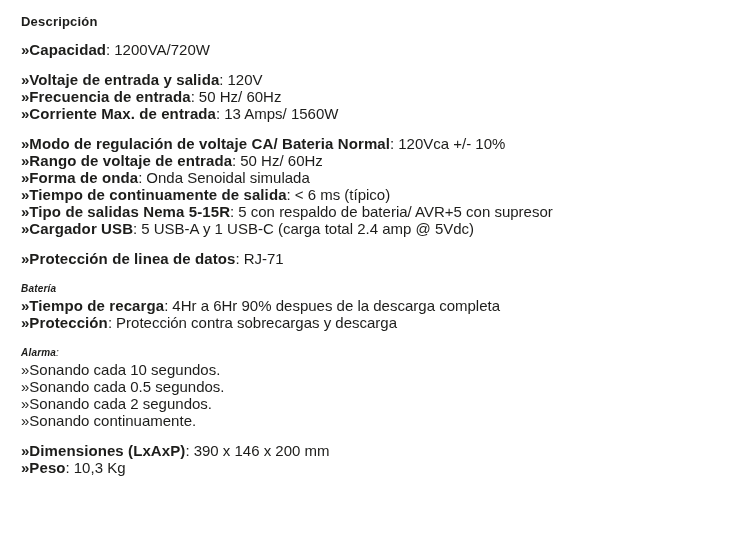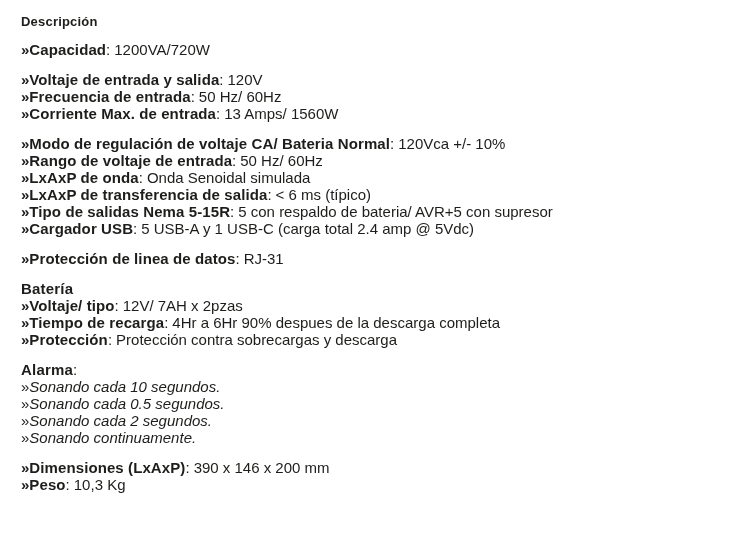--- a/index.html
+++ b/index.html
@@ -14,37 +14,38 @@
   .title {
     font-size: 13px;
     font-weight: 700;
     letter-spacing: 0.2px;
     line-height: 17px;
     margin-bottom: 11px;
   }
   .group { margin-bottom: 13px; }
   .group:last-child { margin-bottom: 0; }
   .heading {
-    font-size: 15px;
+    font-size: 10px;
     font-weight: 700;
     line-height: 17px;
     letter-spacing: 0.2px;
+    font-style: italic;
   }
   .heading .sep { font-weight: 400; }
   .line {
     font-size: 15px;
     line-height: 17px;
     white-space: nowrap;
   }
   .spec .bullet { font-weight: 700; }
   .plain .bullet { font-weight: 400; }
   .label { font-weight: 700; letter-spacing: 0.1px; text-align: center; }
   .sep { font-weight: 400; }
   .value { font-weight: 400; margin-left: 4px; text-align: center; }
-  .text { font-weight: 400; font-style: italic; }
+  .text { font-weight: 400; }
 </style>
 </head>
 <body>
 
 <div class="sheet">
 
   <h2 class="title">Descripción</h2>
 
   <div class="group">
     <p class="line spec"><span class="bullet">»</span><span class="label">Capacidad</span><span class="sep">:</span><span class="value">1200VA/720W</span></p>
@@ -52,33 +53,32 @@
 
   <div class="group">
     <p class="line spec"><span class="bullet">»</span><span class="label">Voltaje de entrada y salida</span><span class="sep">:</span><span class="value">120V</span></p>
     <p class="line spec"><span class="bullet">»</span><span class="label">Frecuencia de entrada</span><span class="sep">:</span><span class="value">50 Hz/ 60Hz</span></p>
     <p class="line spec"><span class="bullet">»</span><span class="label">Corriente Max. de entrada</span><span class="sep">:</span><span class="value">13 Amps/ 1560W</span></p>
   </div>
 
   <div class="group">
     <p class="line spec"><span class="bullet">»</span><span class="label">Modo de regulación de voltaje CA/ Bateria Normal</span><span class="sep">:</span><span class="value">120Vca +/- 10%</span></p>
     <p class="line spec"><span class="bullet">»</span><span class="label">Rango de voltaje de entrada</span><span class="sep">:</span><span class="value">50 Hz/ 60Hz</span></p>
-    <p class="line spec"><span class="bullet">»</span><span class="label">LxAxP de onda</span><span class="sep">:</span><span class="value">Onda Senoidal simulada</span></p>
-    <p class="line spec"><span class="bullet">»</span><span class="label">LxAxP de transferencia de salida</span><span class="sep">:</span><span class="value">&lt; 6 ms (típico)</span></p>
+    <p class="line spec"><span class="bullet">»</span><span class="label">Forma de onda</span><span class="sep">:</span><span class="value">Onda Senoidal simulada</span></p>
+    <p class="line spec"><span class="bullet">»</span><span class="label">Tiempo de continuamente de salida</span><span class="sep">:</span><span class="value">&lt; 6 ms (típico)</span></p>
     <p class="line spec"><span class="bullet">»</span><span class="label">Tipo de salidas Nema 5-15R</span><span class="sep">:</span><span class="value">5 con respaldo de bateria/ AVR+5 con supresor</span></p>
     <p class="line spec"><span class="bullet">»</span><span class="label">Cargador USB</span><span class="sep">:</span><span class="value">5 USB-A y 1 USB-C (carga total 2.4 amp @ 5Vdc)</span></p>
   </div>
 
   <div class="group">
-    <p class="line spec"><span class="bullet">»</span><span class="label">Protección de linea de datos</span><span class="sep">:</span><span class="value">RJ-31</span></p>
+    <p class="line spec"><span class="bullet">»</span><span class="label">Protección de linea de datos</span><span class="sep">:</span><span class="value">RJ-71</span></p>
   </div>
 
   <div class="group">
     <h3 class="heading"><span class="heading-label">Batería</span></h3>
-    <p class="line spec"><span class="bullet">»</span><span class="label">Voltaje/ tipo</span><span class="sep">:</span><span class="value">12V/ 7AH x 2pzas</span></p>
     <p class="line spec"><span class="bullet">»</span><span class="label">Tiempo de recarga</span><span class="sep">:</span><span class="value">4Hr a 6Hr 90% despues de la descarga completa</span></p>
     <p class="line spec"><span class="bullet">»</span><span class="label">Protección</span><span class="sep">:</span><span class="value">Protección contra sobrecargas y descarga</span></p>
   </div>
 
   <div class="group">
     <h3 class="heading"><span class="heading-label">Alarma</span><span class="sep">:</span></h3>
     <p class="line plain"><span class="bullet">»</span><span class="text">Sonando cada 10 segundos.</span></p>
     <p class="line plain"><span class="bullet">»</span><span class="text">Sonando cada 0.5 segundos.</span></p>
     <p class="line plain"><span class="bullet">»</span><span class="text">Sonando cada 2 segundos.</span></p>
     <p class="line plain"><span class="bullet">»</span><span class="text">Sonando continuamente.</span></p>

